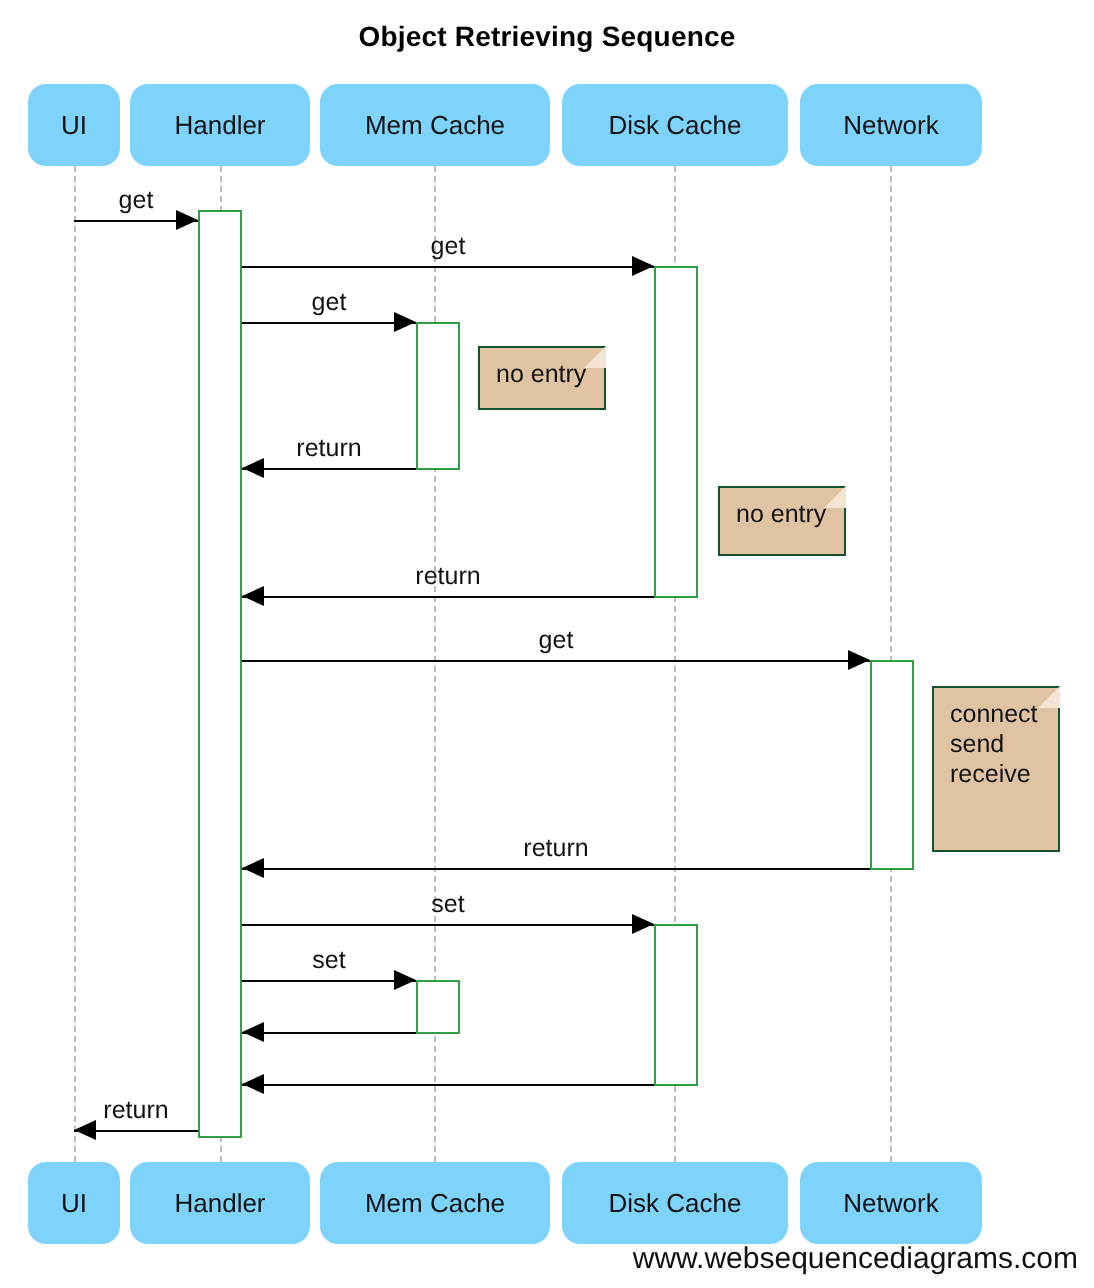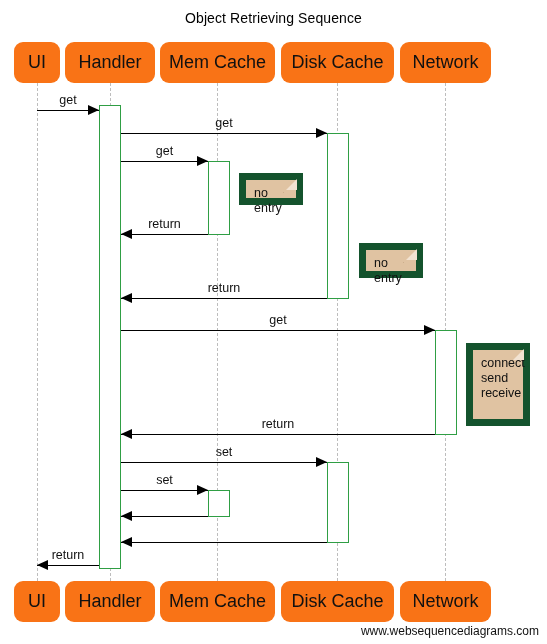--- a/index.html
+++ b/index.html
@@ -17,31 +17,31 @@
     background: #ffffff;
     overflow: hidden;
   }
   #title {
     position: absolute;
     left: 0;
     top: 10px;
     width: 547px;
     text-align: center;
     font-size: 14px;
-    font-weight: normal;
+    font-weight: bold;
     color: #000000;
     letter-spacing: 0.1px;
   }
   .actor-box {
     position: absolute;
     box-sizing: border-box;
-    background: #f97316;
+    background: #7dd3fc;
     border-radius: 9px;
     color: #111111;
-    font-size: 18px;
+    font-size: 13px;
     display: flex;
     align-items: center;
     justify-content: center;
     white-space: nowrap;
   }
   .lifeline {
     position: absolute;
     width: 0;
     border-left: 1px dashed #bdbdbd;
   }
@@ -74,21 +74,21 @@
     font-size: 12.5px;
     color: #111111;
     text-align: center;
     white-space: nowrap;
     transform: translateX(-50%);
   }
   .note {
     position: absolute;
     box-sizing: border-box;
     background: #e0c3a2;
-    border: 7px solid #14532d;
+    border: 1px solid #14532d;
     font-size: 12.5px;
     color: #111111;
     padding: 6px 8px 5px 8px;
     line-height: 15px;
     white-space: pre-line;
   }
   .note .fold {
     position: absolute;
     top: -1px;
     right: -1px;
@@ -113,21 +113,21 @@
     width: 19px;
     height: 19px;
     border-bottom: 1px solid #9c7a53;
     transform: rotate(45deg);
     transform-origin: center;
   }
   #footer {
     position: absolute;
     right: 8px;
     bottom: 6px;
-    font-size: 12px;
+    font-size: 15px;
     color: #111111;
   }
 </style>
 </head>
 <body>
 
 <div id="diagram">
 
   <div id="title">Object Retrieving Sequence</div>
 

